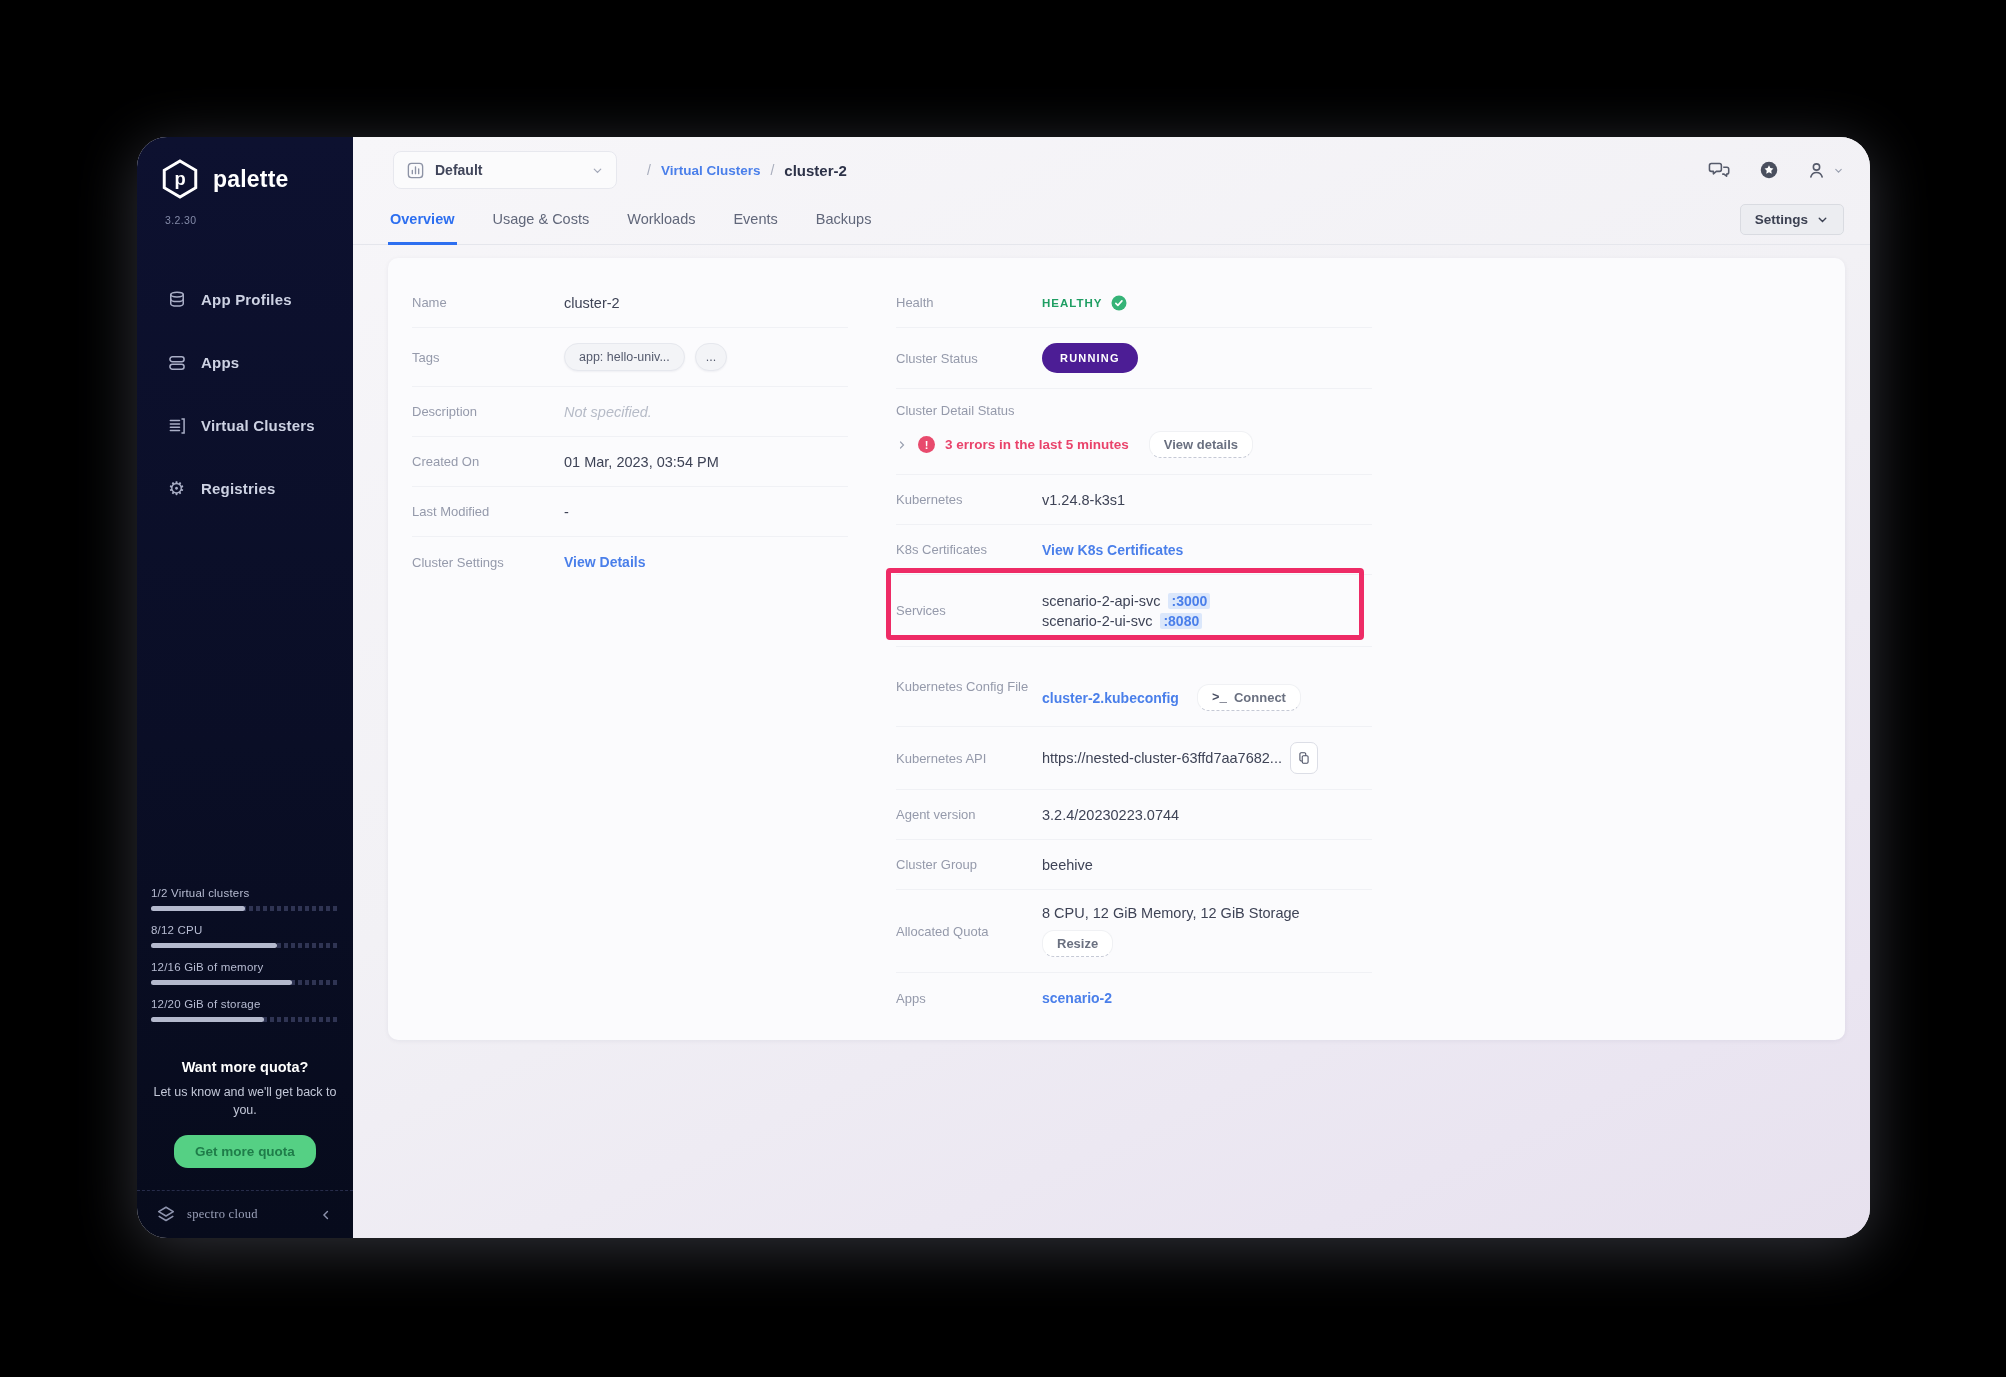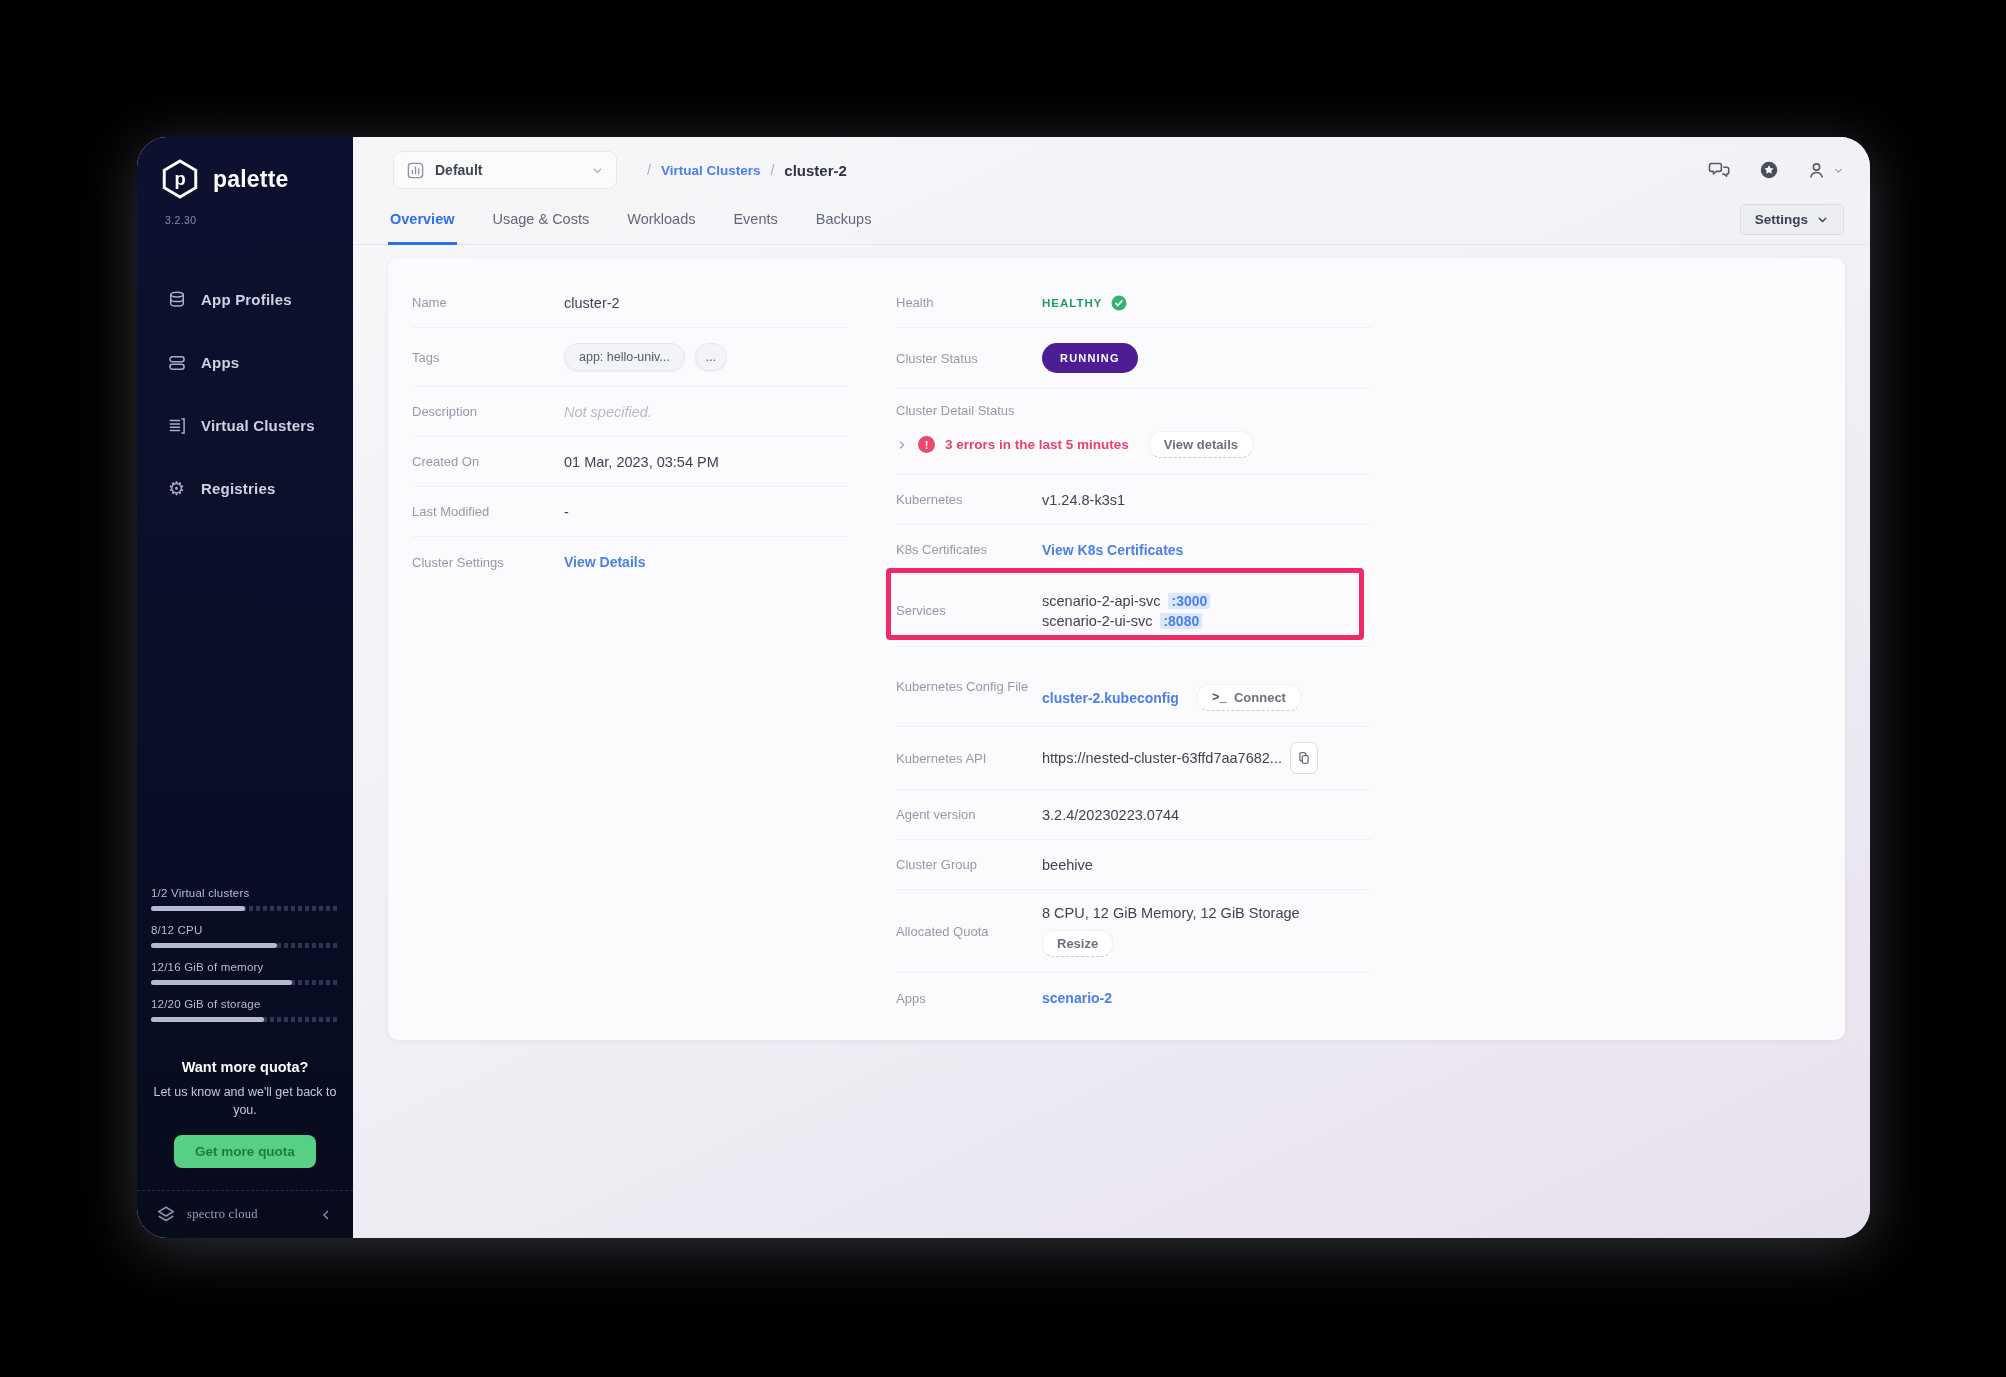--- a/index.html
+++ b/index.html
@@ -26,21 +26,21 @@
   .usage-group { margin-bottom:13px; }
   .usage-label { font-size:11.5px; color:#b7bcd2; margin-bottom:7px; letter-spacing:.2px; }
   .bar-track { position:relative; height:5px; border-radius:3px;
     background:repeating-linear-gradient(90deg,#2f3453 0 4px,rgba(0,0,0,0) 4px 7px); }
   .bar-fill { position:absolute; left:0; top:0; height:5px; border-radius:3px; background:#b4b9cd; }
 
   .cta { text-align:center; padding:0 16px; margin-top:24px; }
   .cta-title { font-size:14.5px; font-weight:700; color:#fff; }
   .cta-body { font-size:12.5px; color:#c3c8d8; line-height:1.5; margin-top:8px; }
   .cta-btn { display:inline-block; margin-top:15px; background:#55d084; color:#1f7c49;
-    font-size:13.5px; font-weight:700; padding:9px 21px; border-radius:8px; border:none; cursor:pointer; }
+    font-size:13.5px; font-weight:700; padding:9px 21px; border-radius:14px; border:none; cursor:pointer; }
 
   .sfooter { margin-top:22px; border-top:1px dashed #272c4a; height:48px; display:flex; align-items:center;
     padding:0 20px 0 18px; gap:10px;font-family:Liberation Serif, serif; }
   .sfooter-brand { font-size:12.5px; color:#9aa0b8; letter-spacing:.3px; }
   .collapse { margin-left:auto; color:#8d93ad; display:flex; cursor:pointer; }
 
   
   .content { flex:1; display:flex; flex-direction:column; position:relative;
     background:linear-gradient(155deg,#f7f6f9 0%,#f2f1f5 45%,#eae5f1 85%,#e7e1ee 100%); }
 

